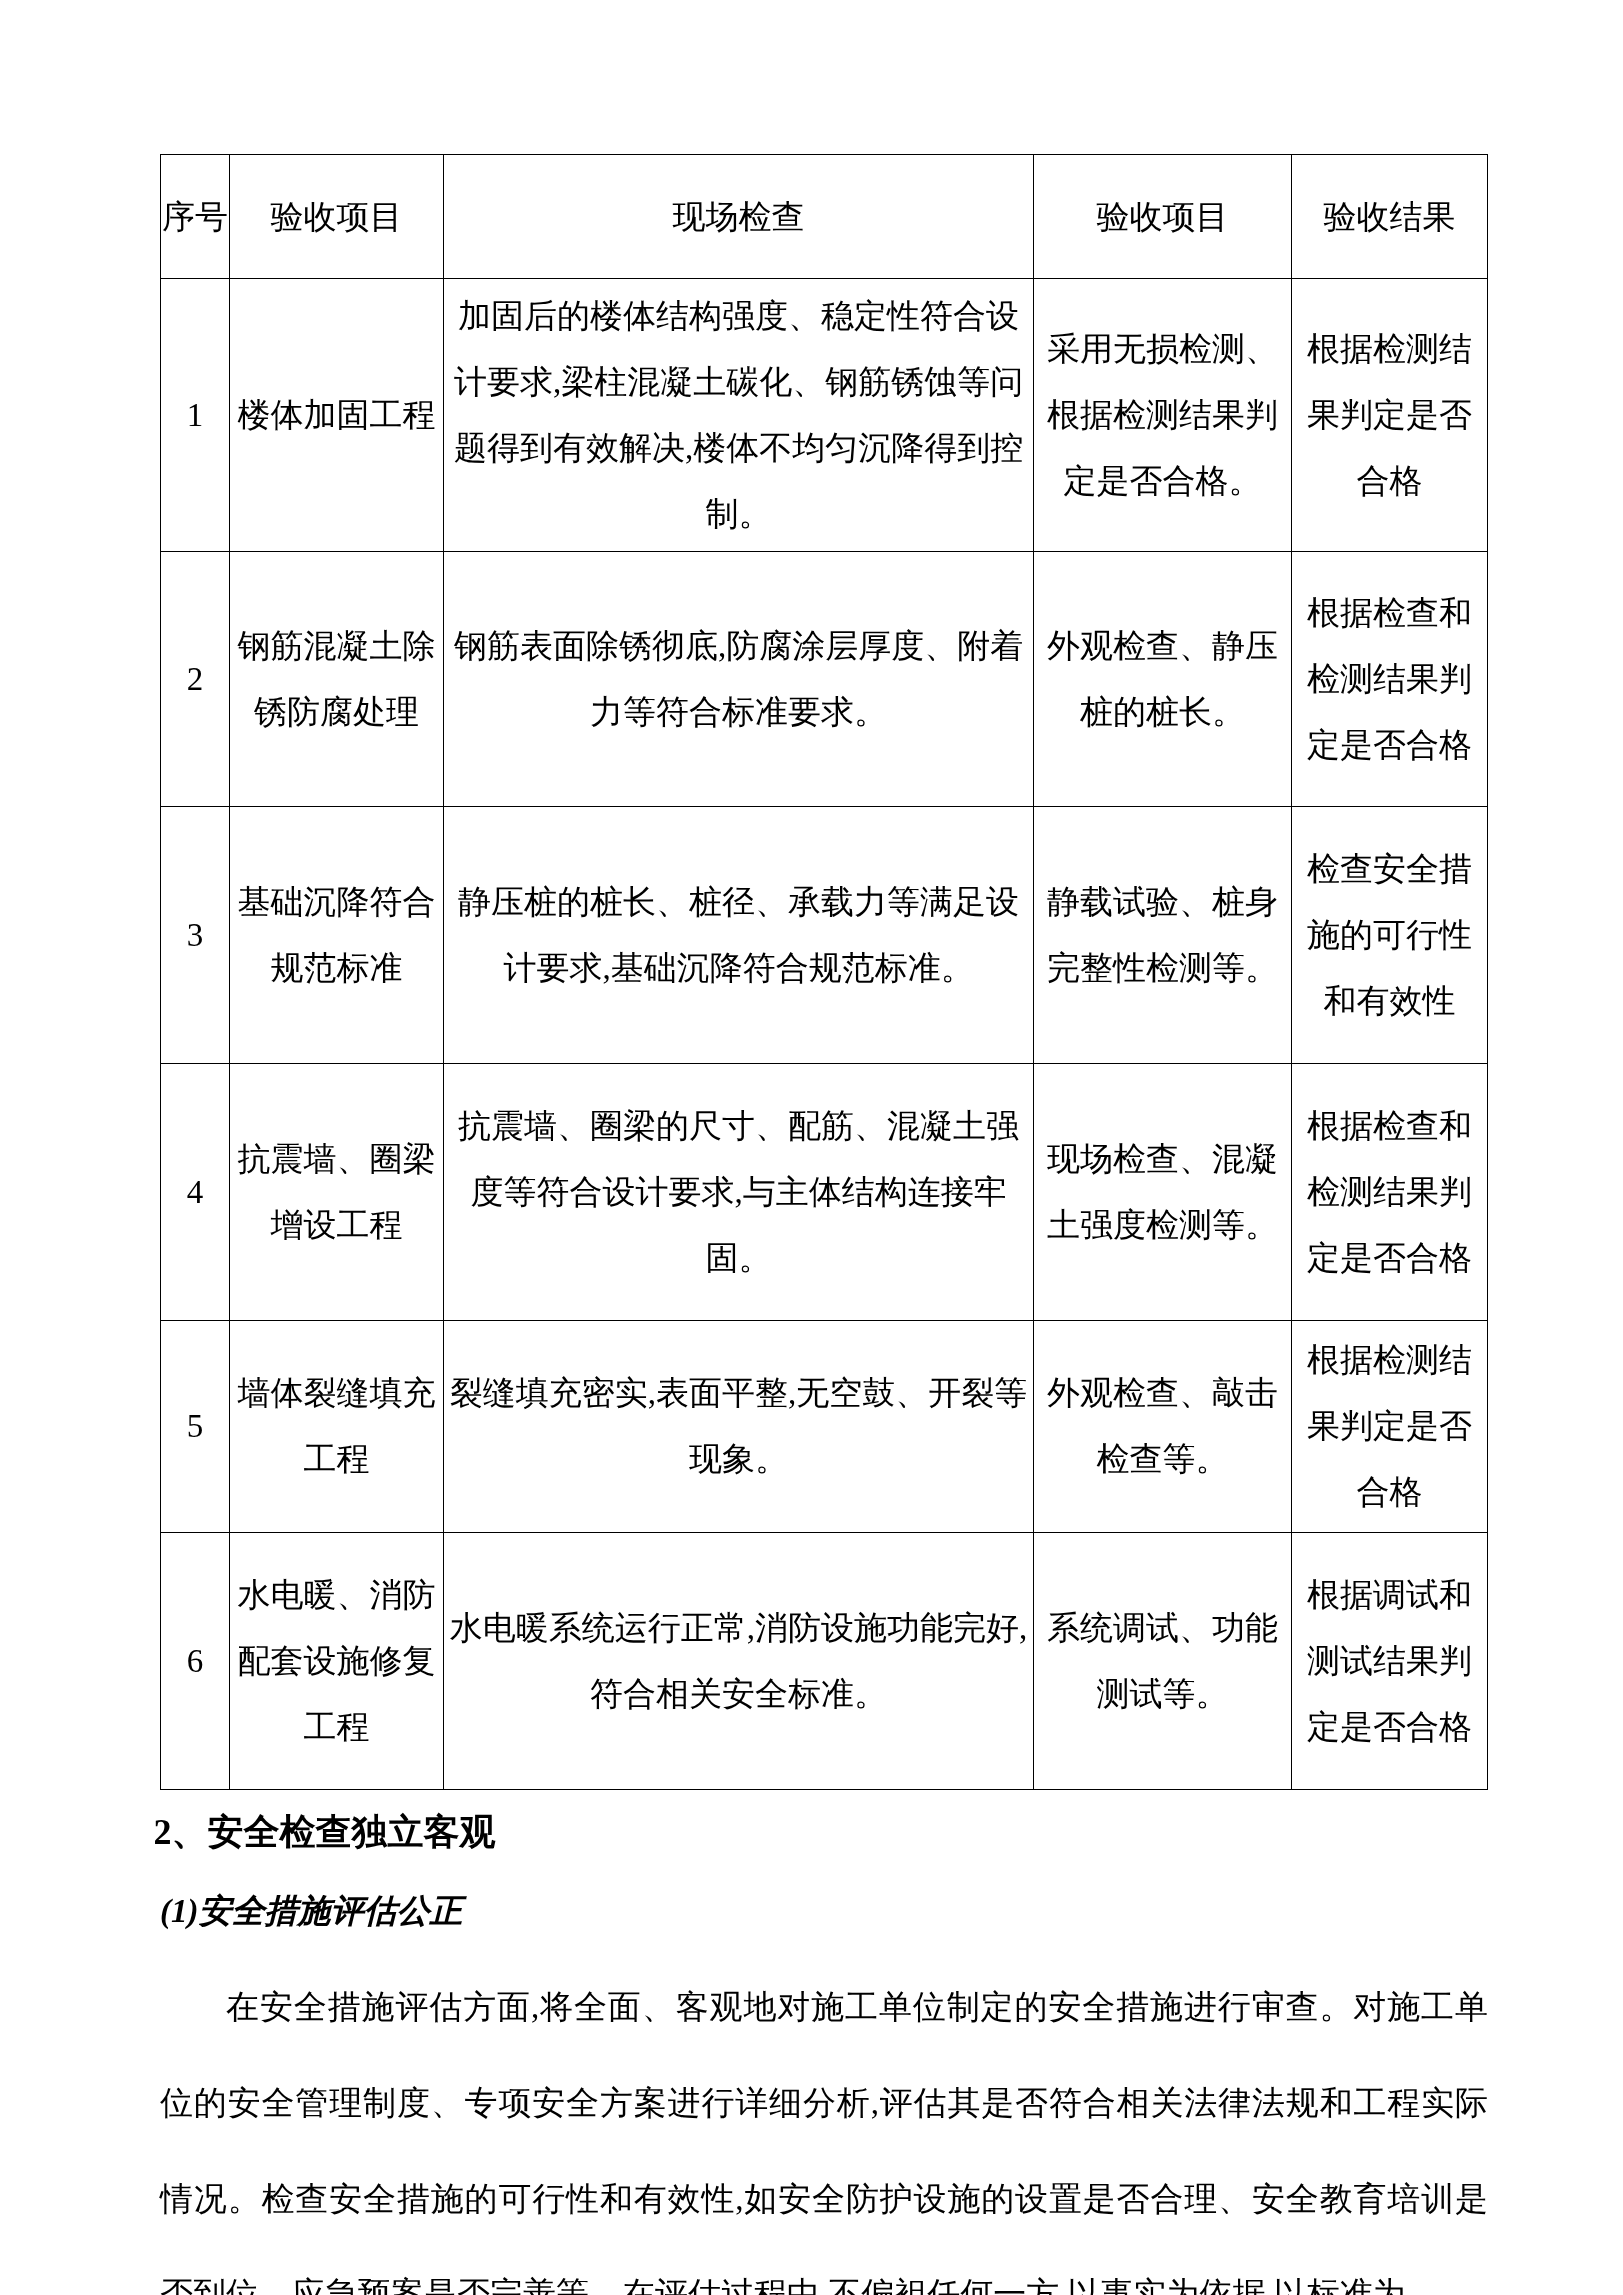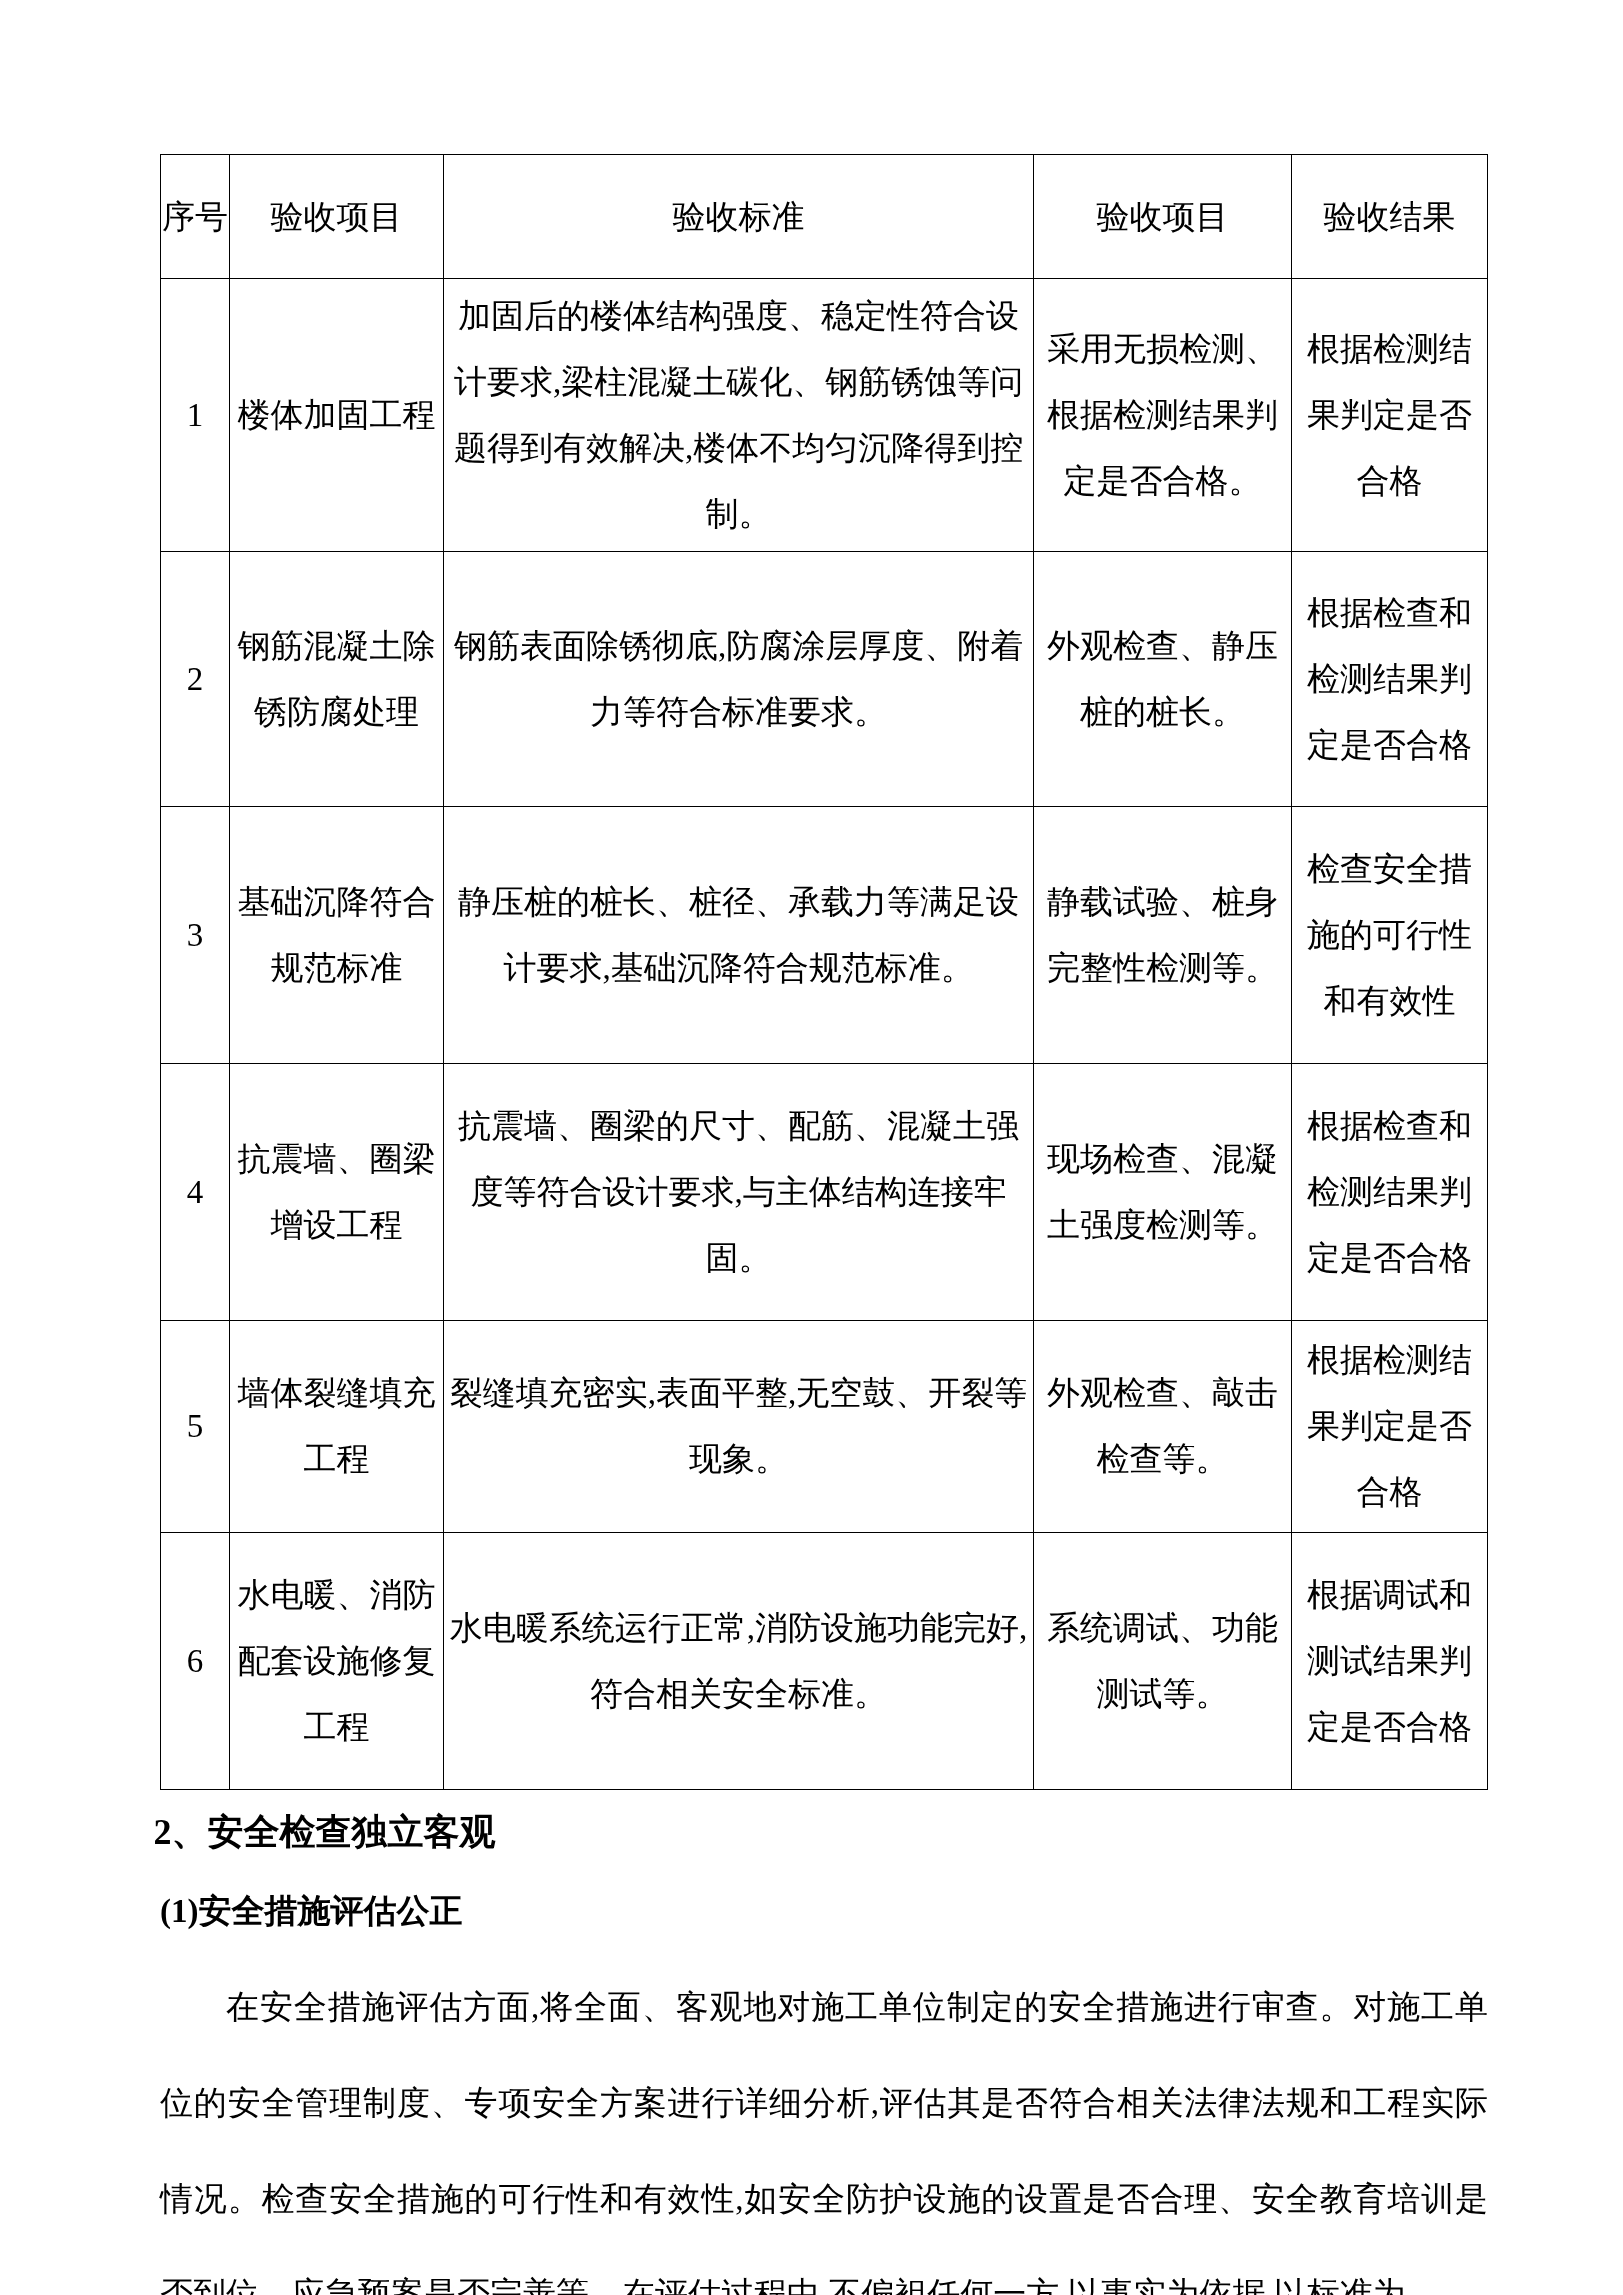--- a/index.html
+++ b/index.html
@@ -61,20 +61,21 @@
     font-weight: bold;
     font-size: 36px;
     line-height: 1.4;
     margin: 17px 0 0 -6.5px;
   }
   .heading-2-1 {
     font-weight: bold;
     font-size: 33px;
     line-height: 1.4;
     margin: 31px 0 0 0;
+    font-style: italic;
   }
   .body-paragraph {
     margin: 26px 0 0 0;
     font-size: 33px;
     line-height: 2.9;
     text-align: justify;
     text-indent: 2em;
     word-break: normal;
     line-break: strict;
   }
@@ -89,21 +90,21 @@
       <col class="c-no">
       <col class="c-item">
       <col class="c-std">
       <col class="c-method">
       <col class="c-result">
     </colgroup>
     <thead>
       <tr class="hdr">
         <th class="no">序号</th>
         <th class="item">验收项目</th>
-        <th class="std">验收标准</th>
+        <th class="std">现场检查</th>
         <th class="method">验收项目</th>
         <th class="result">验收结果</th>
       </tr>
     </thead>
     <tbody>
       <tr class="row-1">
         <td class="no">1</td>
         <td class="item">楼体加固工程</td>
         <td class="std">加固后的楼体结构强度、稳定性符合设计要求,梁柱混凝土碳化、钢筋锈蚀等问题得到有效解决,楼体不均匀沉降得到控制。</td>
         <td class="method">采用无损检测、根据检测结果判定是否合格。</td>

